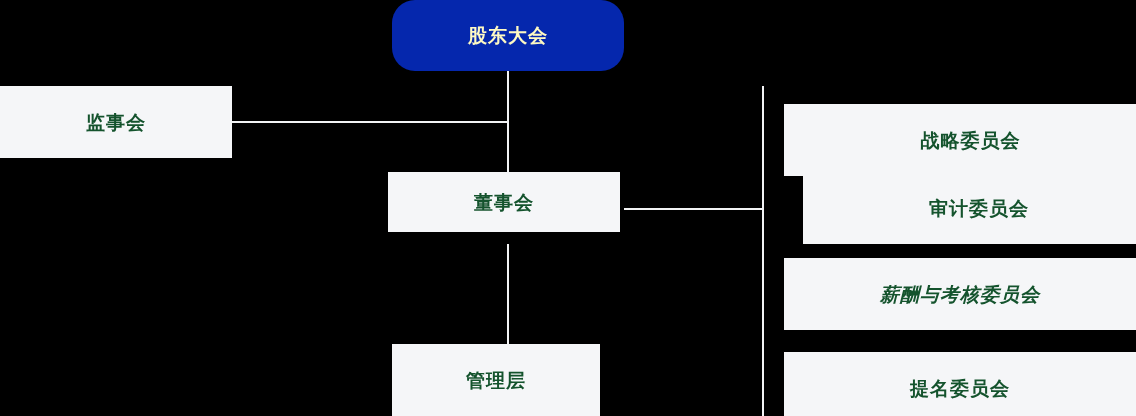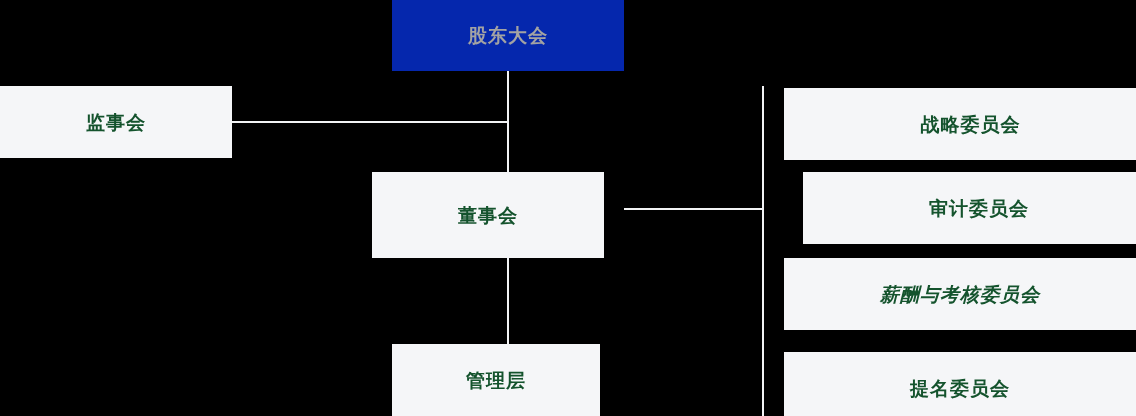--- a/index.html
+++ b/index.html
@@ -27,38 +27,39 @@
     font-weight: bold;
     letter-spacing: 1px;
     line-height: 1;
   }
   .node-plain {
     background: #f5f6f8;
     color: #14532d;
   }
   .node-root {
     background: #0527ad;
-    color: #a3a3a3;
+    color: #fef9c3;
+    border-radius: 23px;
   }
   .connector {
     position: absolute;
     background: #f2f3f5;
   }
   .node-label {
     display: block;
     white-space: nowrap;
   }
 
   
   .n-shareholders { left: 392px; top: 0px;   width: 232px; height: 71px; }
   .n-supervisors  { left: 0px;   top: 86px;  width: 232px; height: 72px; }
-  .n-board        { left: 372px; top: 172px; width: 232px; height: 86px; }
+  .n-board        { left: 388px; top: 172px; width: 232px; height: 60px; }
   .n-management   { left: 392px; top: 344px; width: 208px; height: 72px; }
 
-  .n-cmt-0 { left: 784px; top: 88px;  width: 352px; height: 72px; padding-left: 21px; }
+  .n-cmt-0 { left: 784px; top: 104px;  width: 352px; height: 72px; padding-left: 21px; }
   .n-cmt-1 { left: 784px; top: 172px; width: 352px; height: 72px; margin-left: 19px; }
   .n-cmt-2 { left: 784px; top: 258px; width: 352px; height: 72px; font-style: italic; }
   .n-cmt-3 { left: 784px; top: 352px; width: 352px; height: 72px; }
 
   
   .c-root-down      { left: 507px; top: 71px;  width: 2px;   height: 102px; }
   .c-supervisors-h  { left: 232px; top: 121px; width: 276px; height: 2px;  }
   .c-board-down     { left: 507px; top: 244px; width: 2px;   height: 101px; }
   .c-committee-rail { left: 762px; top: 86px;  width: 2px;   height: 330px; }
   .c-board-right    { left: 624px; top: 208px; width: 140px; height: 2px;  }

